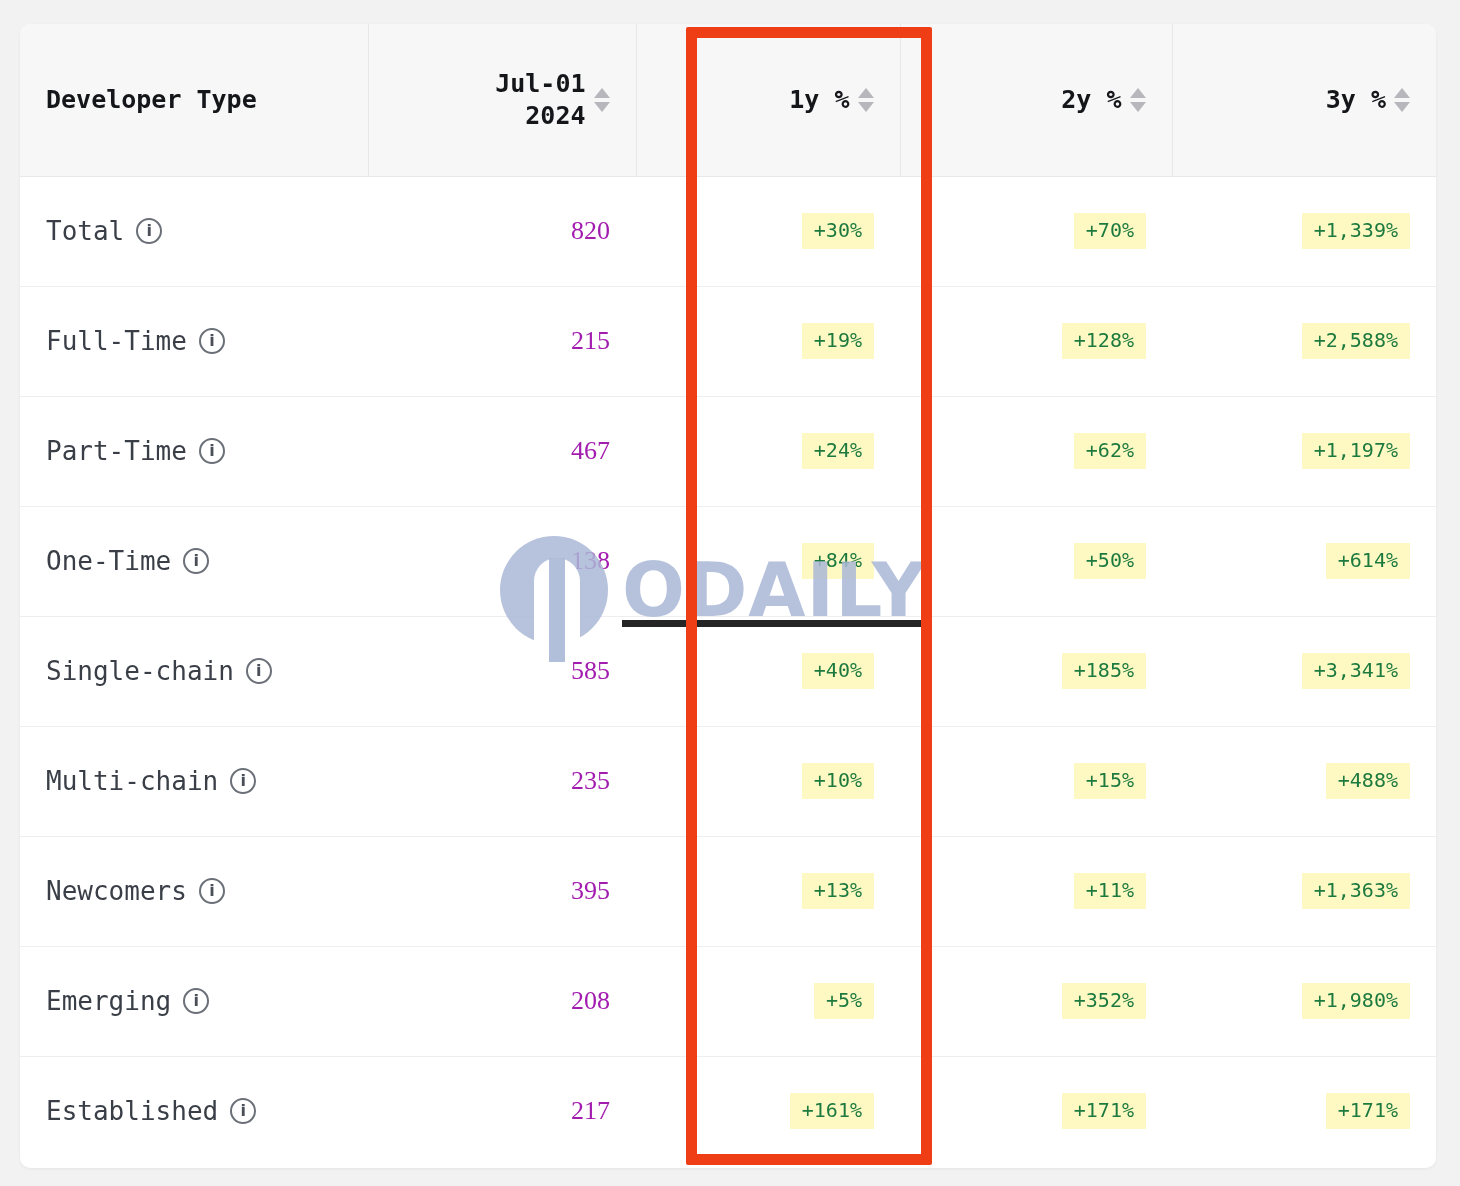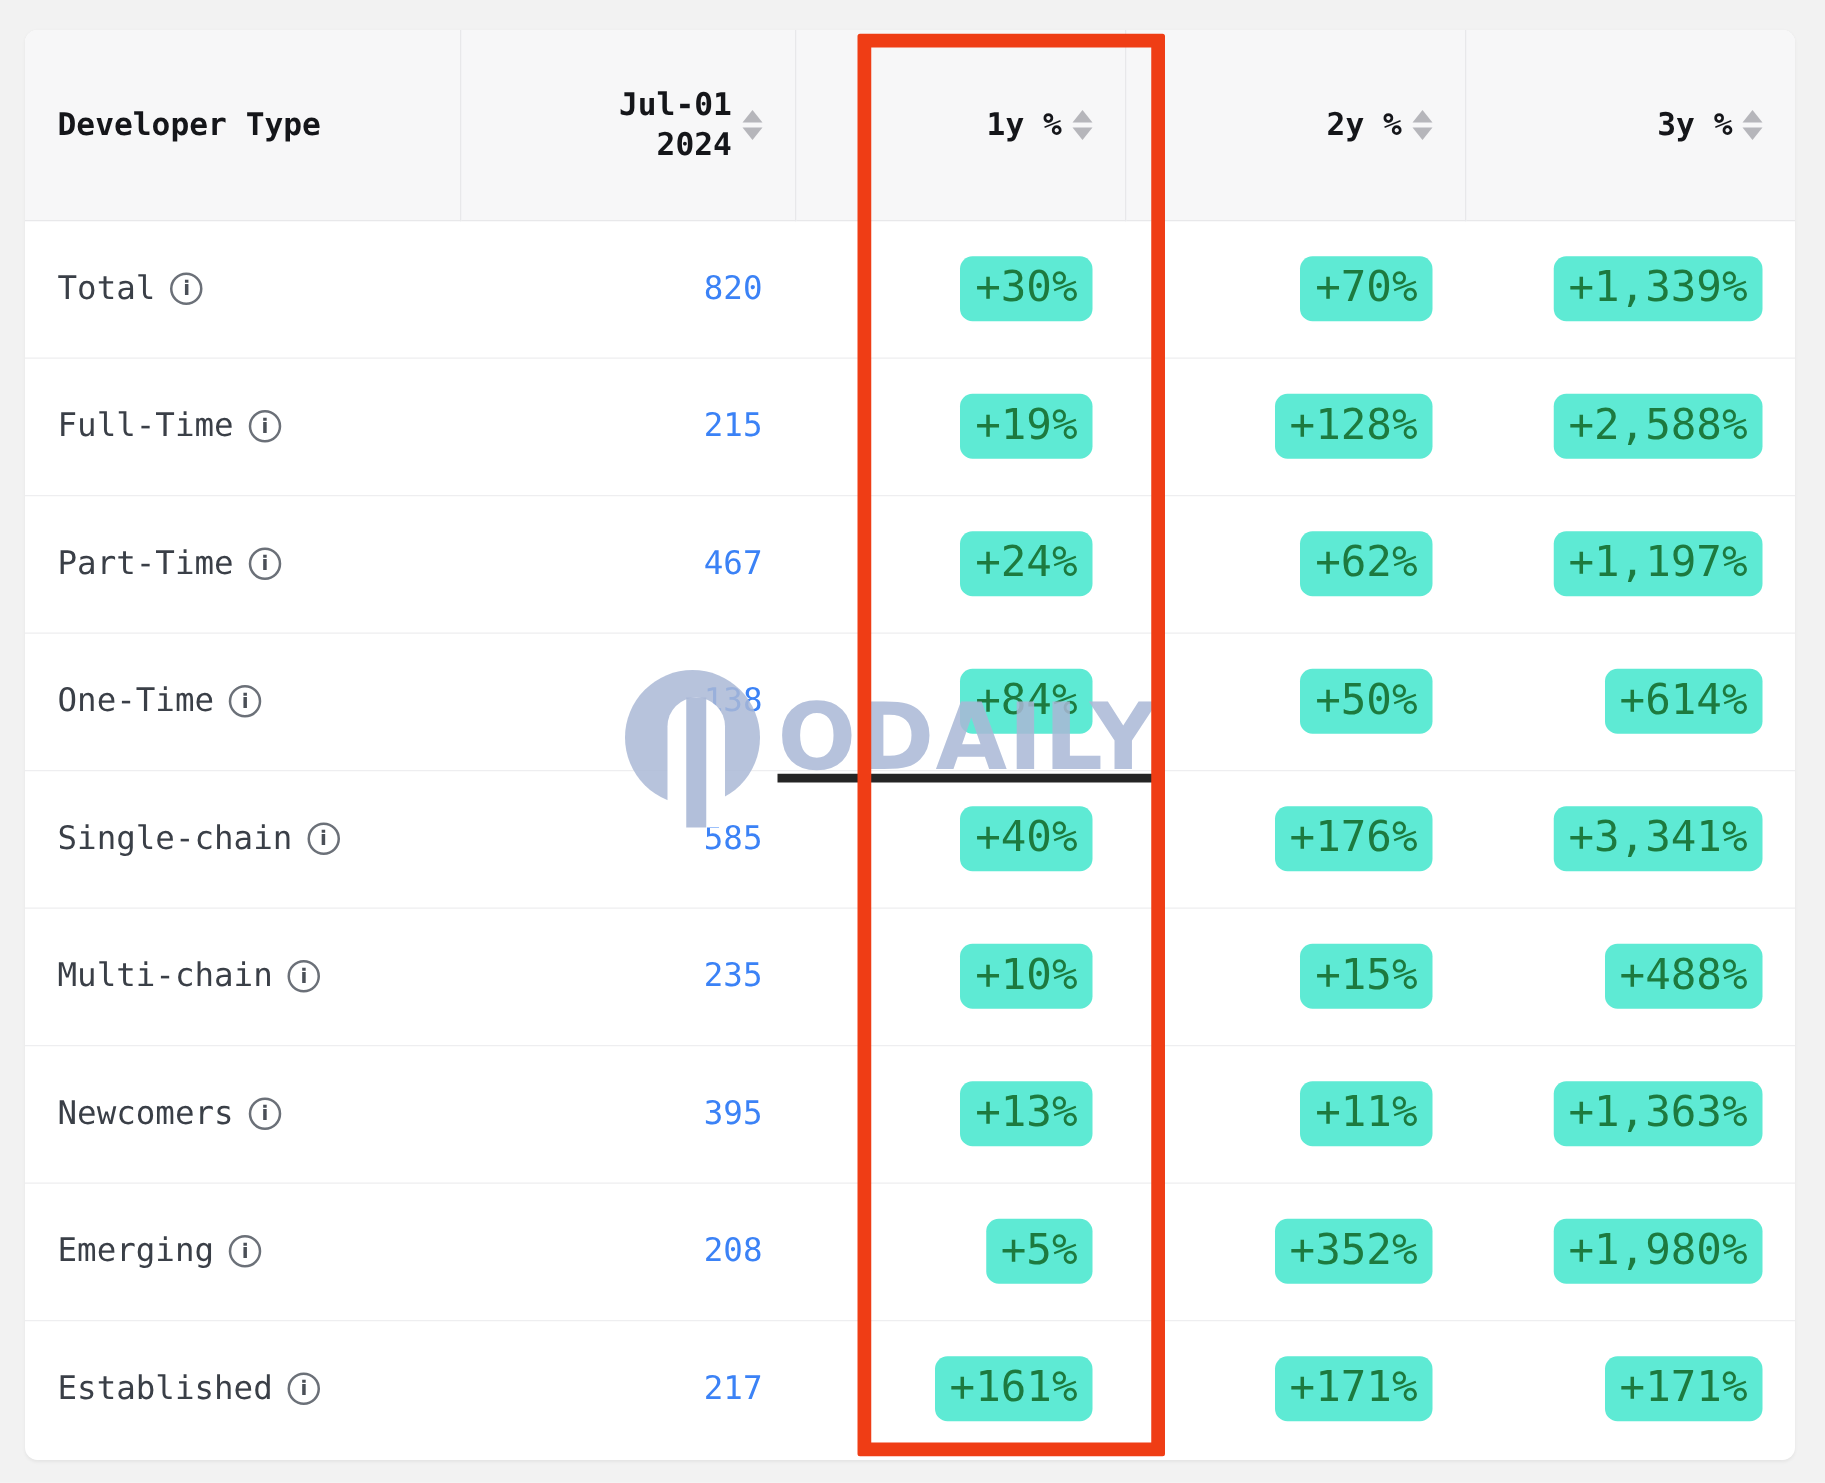--- a/index.html
+++ b/index.html
@@ -142,21 +142,21 @@
   tbody tr { border-bottom: 1px solid #eeeef0; }
   tbody tr:last-child { border-bottom: none; }
   tbody td {
     height: 110px;
     padding: 0 26px;
     font-size: 26px;
     color: #3a3f47;
     vertical-align: middle;
   }
   td.cell-type { text-align: left; }
-  td.cell-num  { text-align: right; color: #3b82f6; }
+  td.cell-num  { text-align: right; color: #a21caf; font-family: Liberation Serif, serif; }
   td.cell-pct  { text-align: right; }
 
   .type-wrap {
     display: flex;
     align-items: center;
     gap: 12px;
   }
   .info-icon {
     width: 26px; height: 26px;
     flex: 0 0 26px;
@@ -165,25 +165,25 @@
     color: #4a4f57;
     font-family: "DejaVu Sans", "Liberation Sans", sans-serif;
     font-size: 16px;
     font-weight: 700;
     line-height: 22px;
     text-align: center;
   }
 
   .pct-badge {
     display: inline-block;
-    background: #5eead4;
+    background: #fef9c3;
     color: #1d7a3f;
-    font-size: 34px;
+    font-size: 20px;
     padding: 5px 12px 7px;
-    border-radius: 10px;
+    border-radius: 0;
     white-space: nowrap;
   }
 
   
   .highlight-rect {
     position: absolute;
     left: 686px;
     top: 27px;
     width: 246px;
     height: 1138px;
@@ -306,21 +306,21 @@
           </tr>
           <tr>
             <td class="cell-type">
               <div class="type-wrap">
                 <span>Single-chain</span>
                 <span class="info-icon">i</span>
               </div>
             </td>
             <td class="cell-num">585</td>
             <td class="cell-pct"><span class="pct-badge">+40%</span></td>
-            <td class="cell-pct"><span class="pct-badge">+176%</span></td>
+            <td class="cell-pct"><span class="pct-badge">+185%</span></td>
             <td class="cell-pct"><span class="pct-badge">+3,341%</span></td>
           </tr>
           <tr>
             <td class="cell-type">
               <div class="type-wrap">
                 <span>Multi-chain</span>
                 <span class="info-icon">i</span>
               </div>
             </td>
             <td class="cell-num">235</td>

